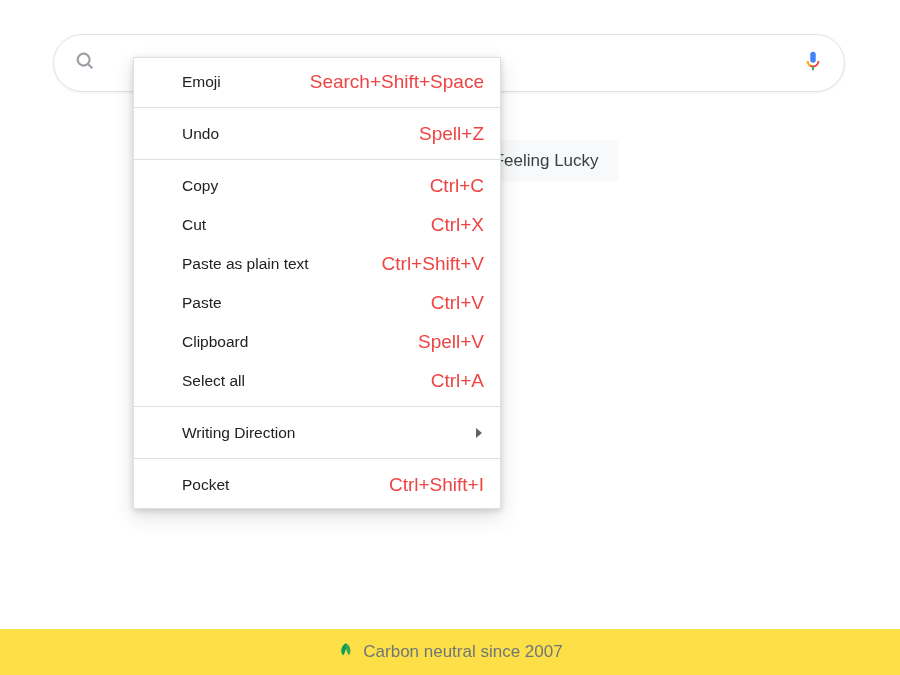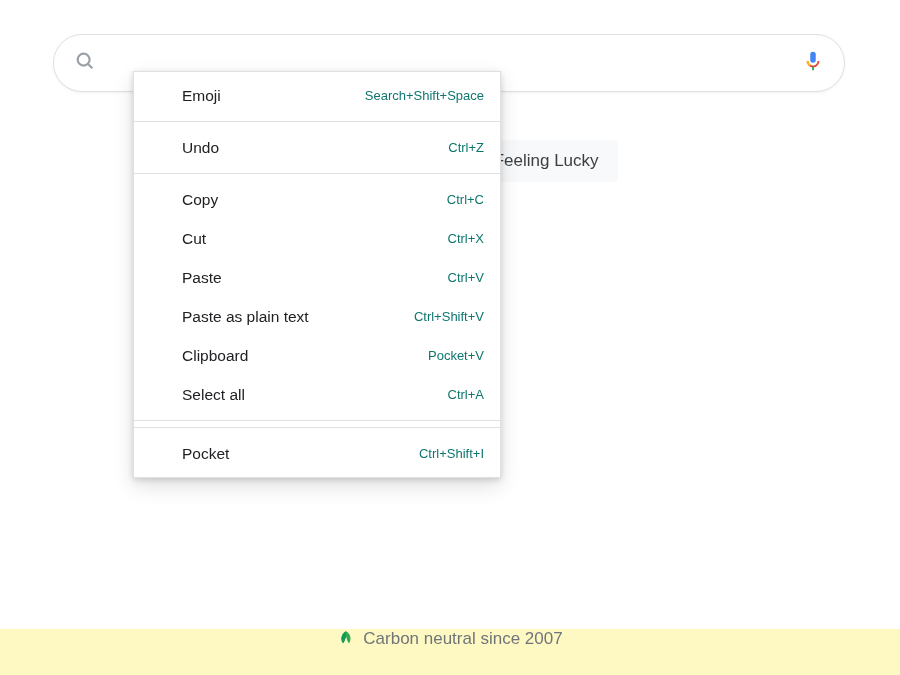--- a/index.html
+++ b/index.html
@@ -43,42 +43,42 @@
       color: #3c4043;
       font-size: 17px;
       padding: 10px 18px;
     }
     .footer {
       position: absolute;
       bottom: 0;
       left: 0;
       right: 0;
       height: 46px;
-      background: #fef9c3;
-      display: flex;
-      align-items: flex-start;
+      background: #fde047;
+      display: flex;
+      align-items: center;
       justify-content: center;
       color: #70757a;
       font-size: 17px;
       gap: 8px;
     }
     .footer-left-overflow {
       position: absolute;
       left: -6px;
       bottom: 0;
       height: 46px;
       display: flex;
       align-items: center;
       color: #70757a;
       font-size: 17px;
       padding-right: 8px;
     }
     .context-menu {
       position: absolute;
-      top: 71px;
+      top: 57px;
       left: 133px;
       width: 368px;
       background: #fff;
       border: 1px solid rgba(0,0,0,0.12);
       box-shadow: 0 2px 6px rgba(0,0,0,0.15), 0 8px 20px rgba(0,0,0,0.12);
       z-index: 10;
       padding-top: 4px;
       padding-bottom: 4px;
     }
     .menu-item {
@@ -87,22 +87,22 @@
       height: 39px;
       padding: 0 16px 0 48px;
       font-size: 15.5px;
       color: #202124;
       position: relative;
       cursor: default;
     }
     .menu-item .label { flex: 0 0 auto; }
     .menu-item .shortcut {
       margin-left: auto;
-      color: #0f766e;
-      font-size: 13px;
+      color: #ef4444;
+      font-size: 19px;
     }
     .menu-item .submenu-arrow {
       margin-left: auto;
       margin-right: 2px;
       width: 0;
       height: 0;
       border-top: 5px solid transparent;
       border-bottom: 5px solid transparent;
       border-left: 6px solid #5f6368;
     }
@@ -185,49 +185,53 @@
 <div class="context-menu">
 
   <div class="menu-item">
     <span class="label">Emoji</span>
     <span class="shortcut">Search+Shift+Space</span>
   </div>
   <div class="separator"></div>
 
   <div class="menu-item">
     <span class="label">Undo</span>
-    <span class="shortcut">Ctrl+Z</span>
+    <span class="shortcut">Spell+Z</span>
   </div>
   <div class="separator"></div>
 
   <div class="menu-item">
     <span class="label">Copy</span>
     <span class="shortcut">Ctrl+C</span>
   </div>
   <div class="menu-item">
     <span class="label">Cut</span>
     <span class="shortcut">Ctrl+X</span>
   </div>
   <div class="menu-item">
+    <span class="label">Paste as plain text</span>
+    <span class="shortcut">Ctrl+Shift+V</span>
+  </div>
+  <div class="menu-item">
     <span class="label">Paste</span>
     <span class="shortcut">Ctrl+V</span>
   </div>
   <div class="menu-item">
-    <span class="label">Paste as plain text</span>
-    <span class="shortcut">Ctrl+Shift+V</span>
-  </div>
-  <div class="menu-item">
     <span class="label">Clipboard</span>
-    <span class="shortcut">Pocket+V</span>
+    <span class="shortcut">Spell+V</span>
   </div>
   <div class="menu-item">
     <span class="label">Select all</span>
     <span class="shortcut">Ctrl+A</span>
   </div>
   <div class="separator"></div>
 
+  <div class="menu-item">
+    <span class="label">Writing Direction</span>
+    <span class="submenu-arrow"></span>
+  </div>
   <div class="separator"></div>
 
   <div class="menu-item">
     <span class="label">Pocket</span>
     <span class="shortcut">Ctrl+Shift+I</span>
   </div>
 </div>
 
 </body></html>

